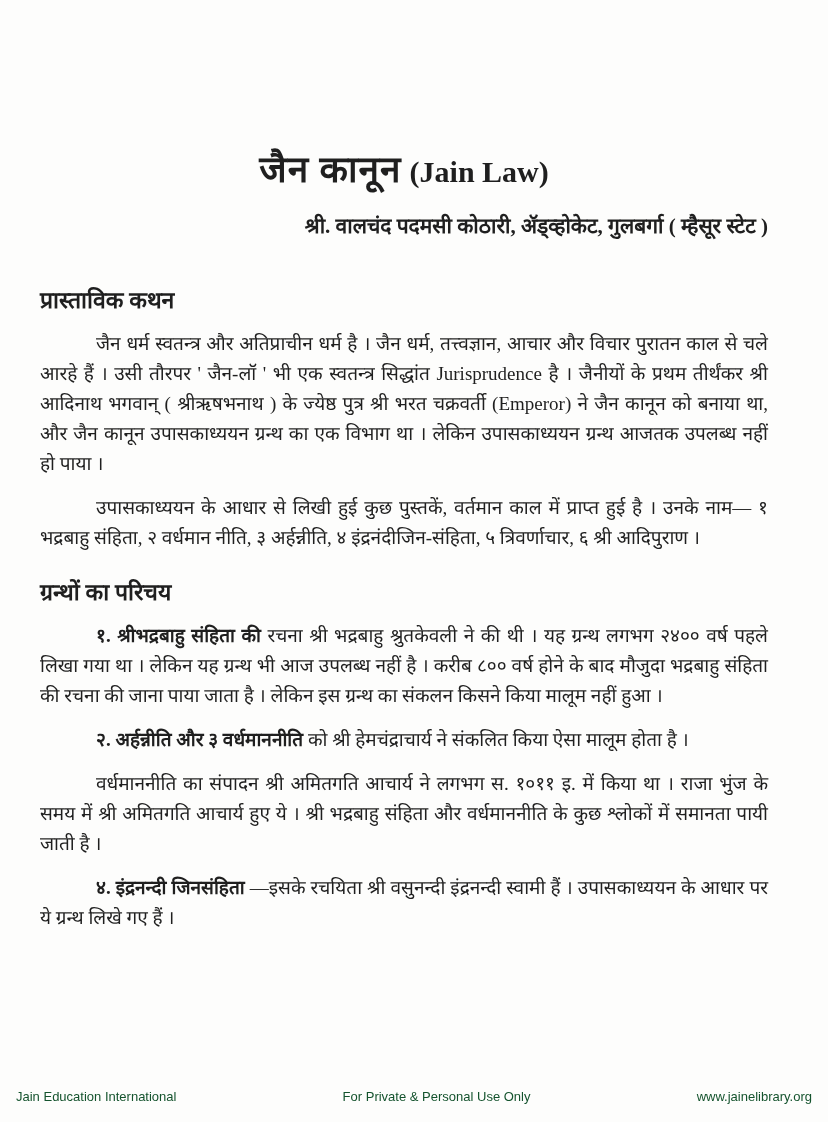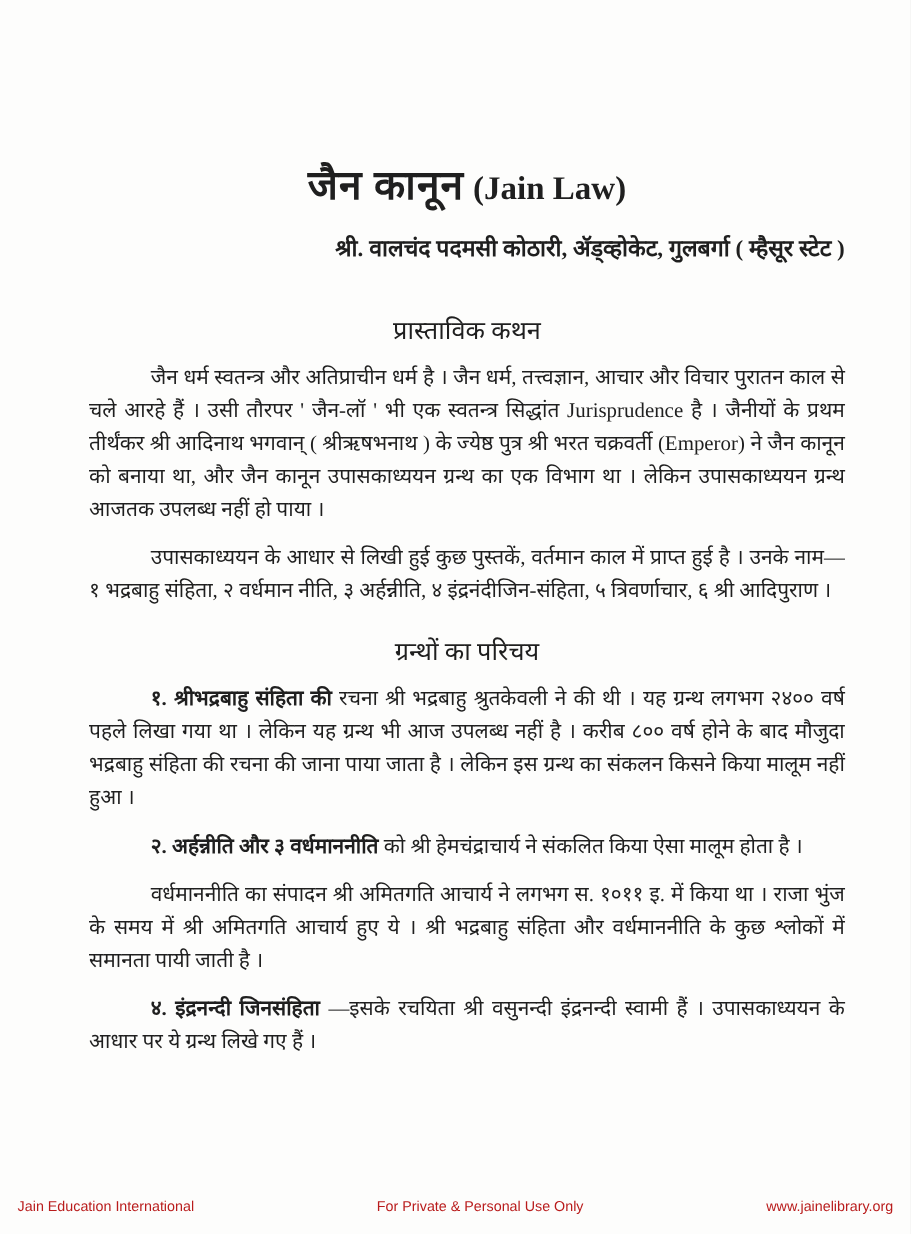--- a/index.html
+++ b/index.html
@@ -8,21 +8,21 @@
     background: #e8e8e8;
   }
   .page {
     position: relative;
     width: 828px;
     height: 1122px;
     margin: 0 auto;
     background: #fdfdfc;
     color: #1f1f1f;
     box-sizing: border-box;
-    padding: 150px 60px 0 81px;
+    padding: 150px 60px 0 40px;
     font-family: "Liberation Serif", "DejaVu Serif", serif;
     overflow: hidden;
   }
   .doc-title {
     text-align: center;
     margin: 0 0 20px 0;
     font-weight: bold;
     line-height: 1.1;
   }
   .doc-title .hindi {
@@ -33,23 +33,23 @@
     font-size: 30px;
     font-family: "Liberation Serif", "DejaVu Serif", serif;
   }
   .author-line {
     text-align: right;
     font-size: 21px;
     font-weight: bold;
     margin: 0 0 44px 0;
   }
   .section-heading {
-    text-align: center;
+    text-align: left;
     font-size: 23px;
-    font-weight: normal;
+    font-weight: bold;
     margin: 0 0 14px 0;
   }
   .section-heading.second {
     margin-top: 22px;
   }
   p.body-para {
     font-size: 19px;
     line-height: 30px;
     text-align: justify;
     text-indent: 56px;
@@ -65,21 +65,21 @@
   }
   .scan-footer {
     position: absolute;
     left: 0;
     right: 0;
     bottom: 18px;
     display: flex;
     justify-content: space-between;
     padding: 0 16px;
     box-sizing: border-box;
-    color: #b91c1c;
+    color: #14532d;
     font-size: 13px;
     font-family: "Liberation Sans", "DejaVu Sans", sans-serif;
   }
 </style>
 </head>
 <body>
 
 <div class="page">
 
   <h1 class="doc-title">

